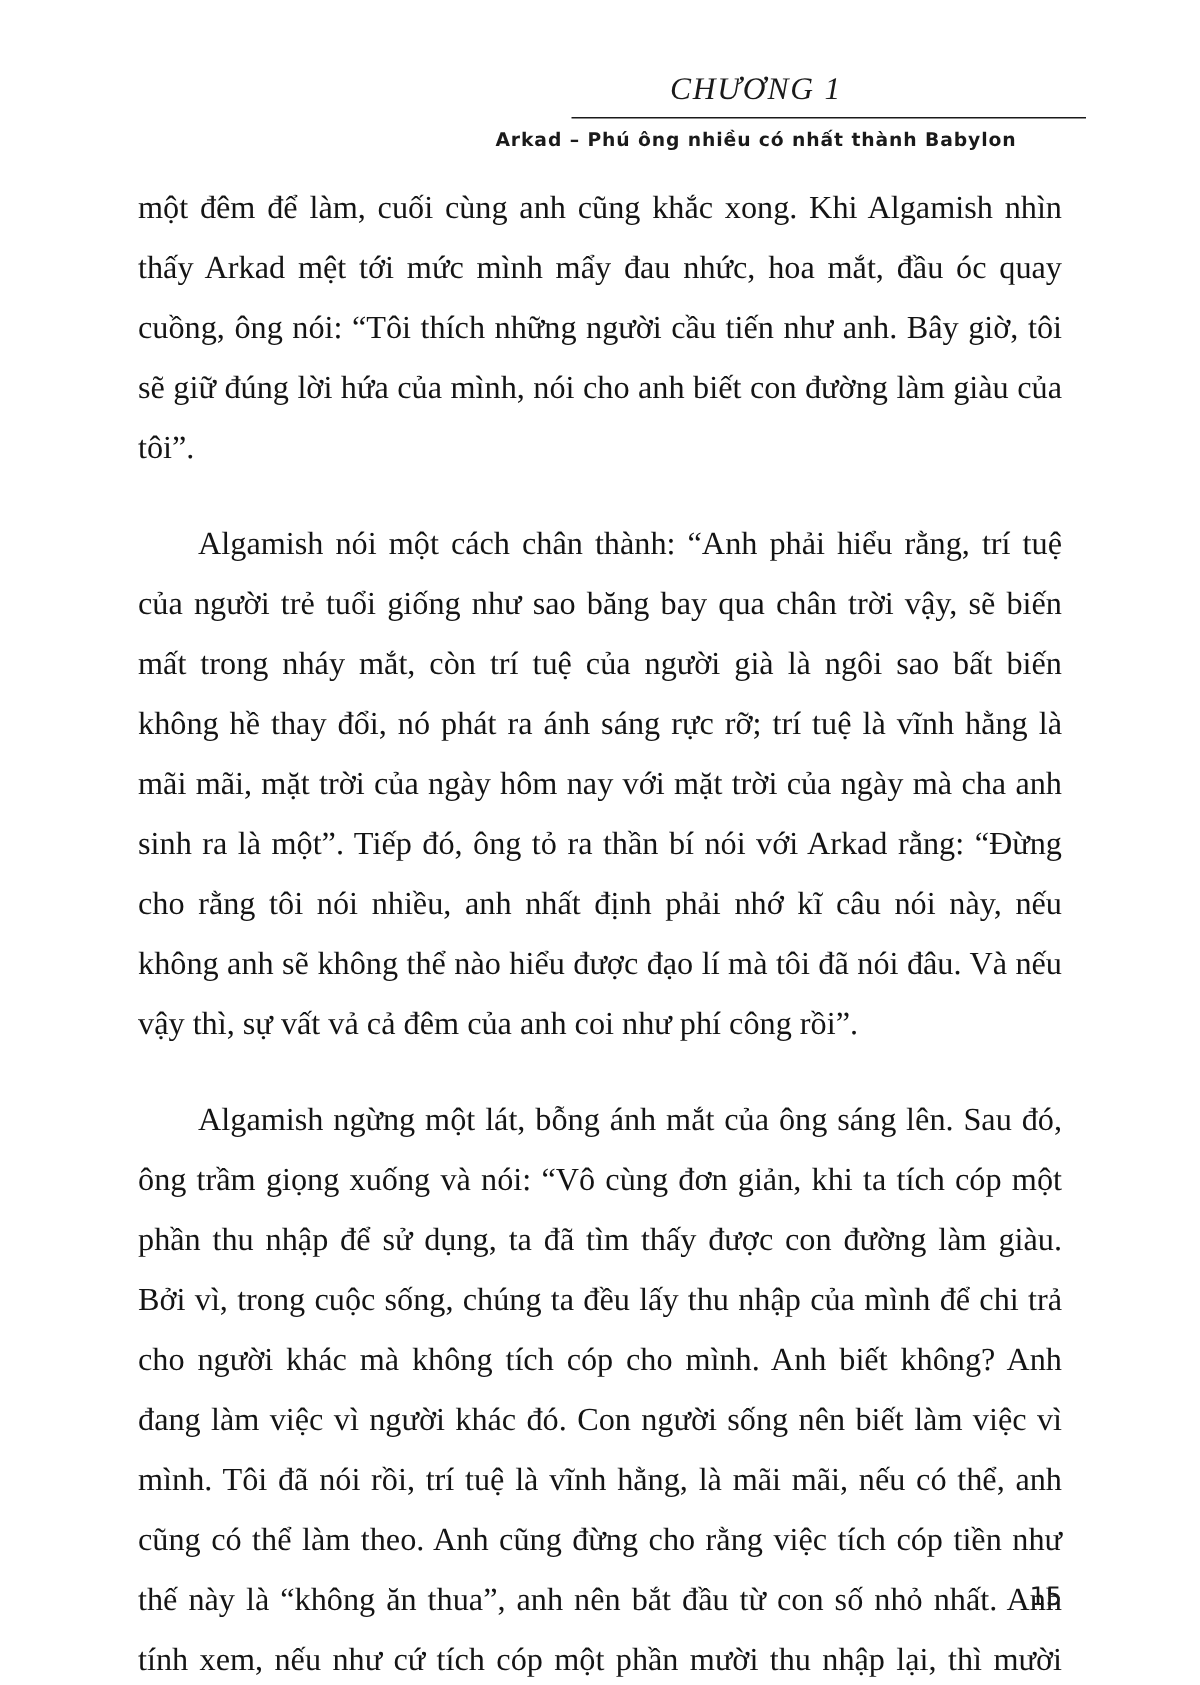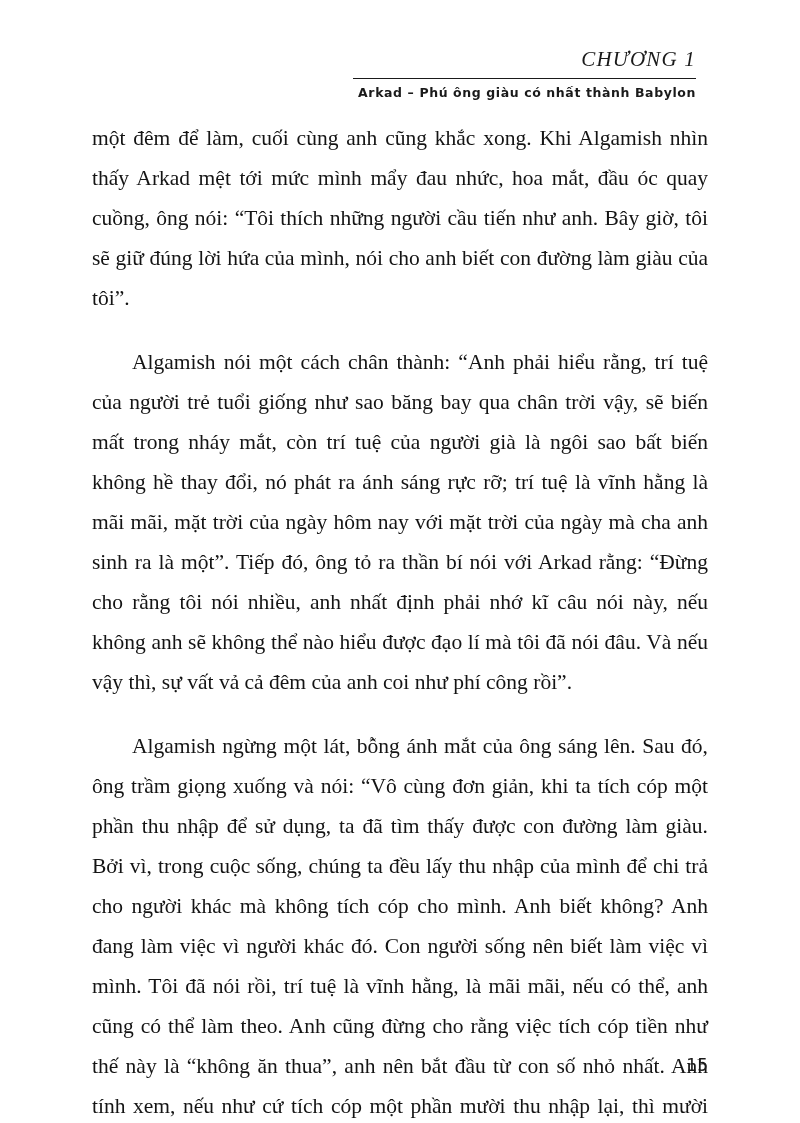--- a/index.html
+++ b/index.html
@@ -21,22 +21,22 @@
     width: 800px;
     height: 1123px;
     box-sizing: border-box;
     padding: 0;
   }
 
   
   .header {
     position: absolute;
     top: 48px;
-    right: 104px;
-    text-align: right;
+    right: 76px;
+    text-align: center;
     width: 440px;
   }
   .header-chapter {
     font-family: "Liberation Serif", serif;
     font-style: italic;
     font-size: 21px;
     letter-spacing: 1.2px;
     color: #1a1a1a;
     line-height: 1.1;
     white-space: nowrap;
@@ -90,21 +90,21 @@
   }
 </style>
 </head>
 <body>
 
 <div class="page">
 
   <div class="header">
     <div class="header-chapter">CHƯƠNG 1</div>
     <div class="header-rule"></div>
-    <div class="header-subtitle">Arkad – Phú ông giàu có nhất thành Babylon</div>
+    <div class="header-subtitle">Arkad – Phú ông nhiều có nhất thành Babylon</div>
   </div>
 
   <div class="content">
     <p class="para">một đêm để làm, cuối cùng anh cũng khắc xong. Khi Algamish nhìn thấy Arkad mệt tới mức mình mẩy đau nhức, hoa mắt, đầu óc quay cuồng, ông nói: “Tôi thích những người cầu tiến như anh. Bây giờ, tôi sẽ giữ đúng lời hứa của mình, nói cho anh biết con đường làm giàu của tôi”.</p>
     <p class="para indent">Algamish nói một cách chân thành: “Anh phải hiểu rằng, trí tuệ của người trẻ tuổi giống như sao băng bay qua chân trời vậy, sẽ biến mất trong nháy mắt, còn trí tuệ của người già là ngôi sao bất biến không hề thay đổi, nó phát ra ánh sáng rực rỡ; trí tuệ là vĩnh hằng là mãi mãi, mặt trời của ngày hôm nay với mặt trời của ngày mà cha anh sinh ra là một”. Tiếp đó, ông tỏ ra thần bí nói với Arkad rằng: “Đừng cho rằng tôi nói nhiều, anh nhất định phải nhớ kĩ câu nói này, nếu không anh sẽ không thể nào hiểu được đạo lí mà tôi đã nói đâu. Và nếu vậy thì, sự vất vả cả đêm của anh coi như phí công rồi”.</p>
     <p class="para indent">Algamish ngừng một lát, bỗng ánh mắt của ông sáng lên. Sau đó, ông trầm giọng xuống và nói: “Vô cùng đơn giản, khi ta tích cóp một phần thu nhập để sử dụng, ta đã tìm thấy được con đường làm giàu. Bởi vì, trong cuộc sống, chúng ta đều lấy thu nhập của mình để chi trả cho người khác mà không tích cóp cho mình. Anh biết không? Anh đang làm việc vì người khác đó. Con người sống nên biết làm việc vì mình. Tôi đã nói rồi, trí tuệ là vĩnh hằng, là mãi mãi, nếu có thể, anh cũng có thể làm theo. Anh cũng đừng cho rằng việc tích cóp tiền như thế này là “không ăn thua”, anh nên bắt đầu từ con số nhỏ nhất. Anh tính xem, nếu như cứ tích cóp một phần mười thu nhập lại, thì mười năm sau anh sẽ tích cóp được rất nhiều tiền đó.</p>
   </div>
 
   <div class="page-number">15</div>
 

